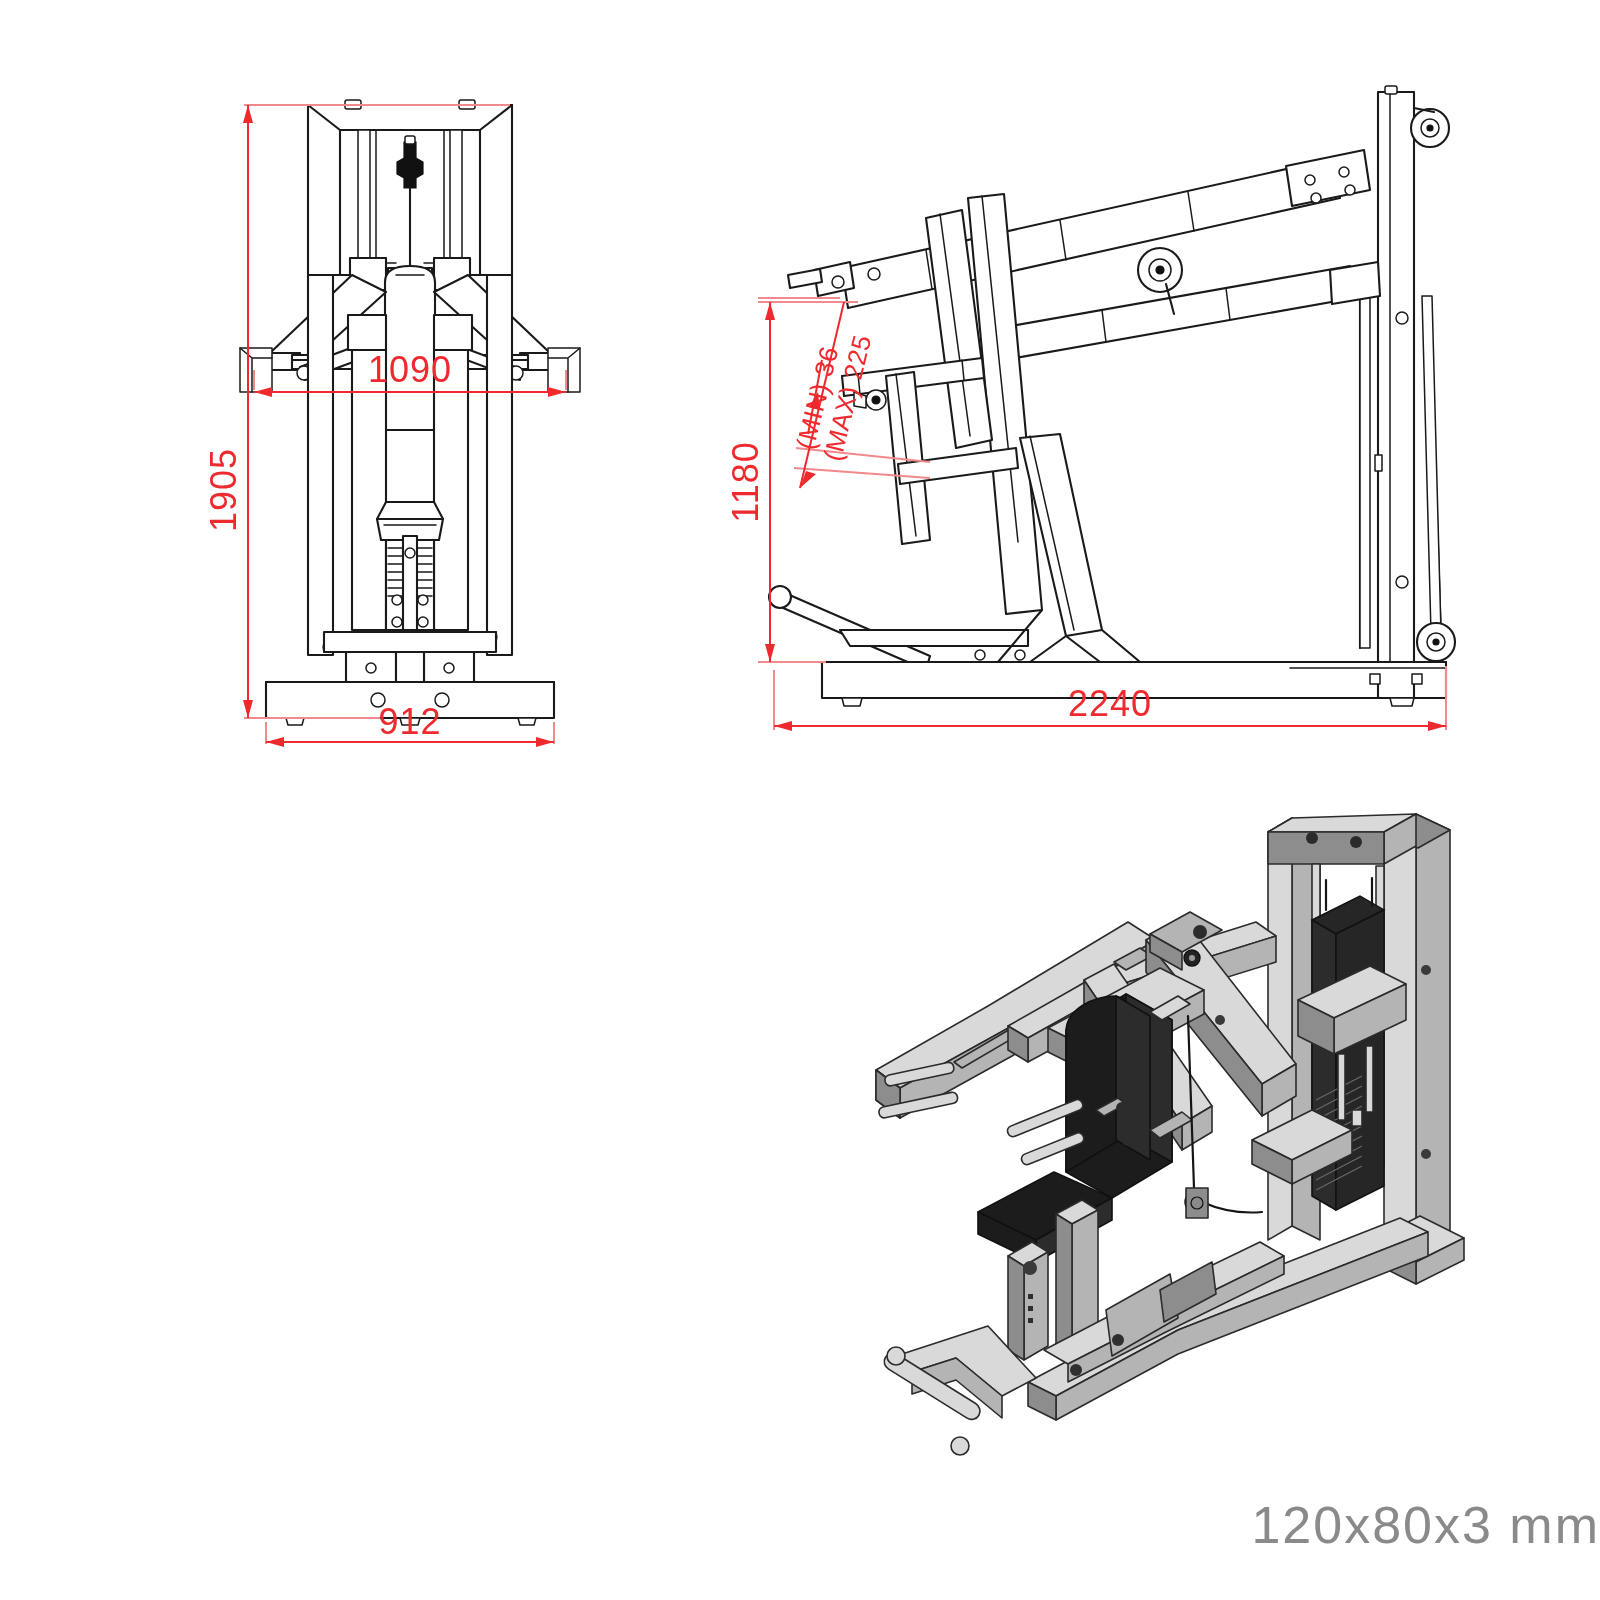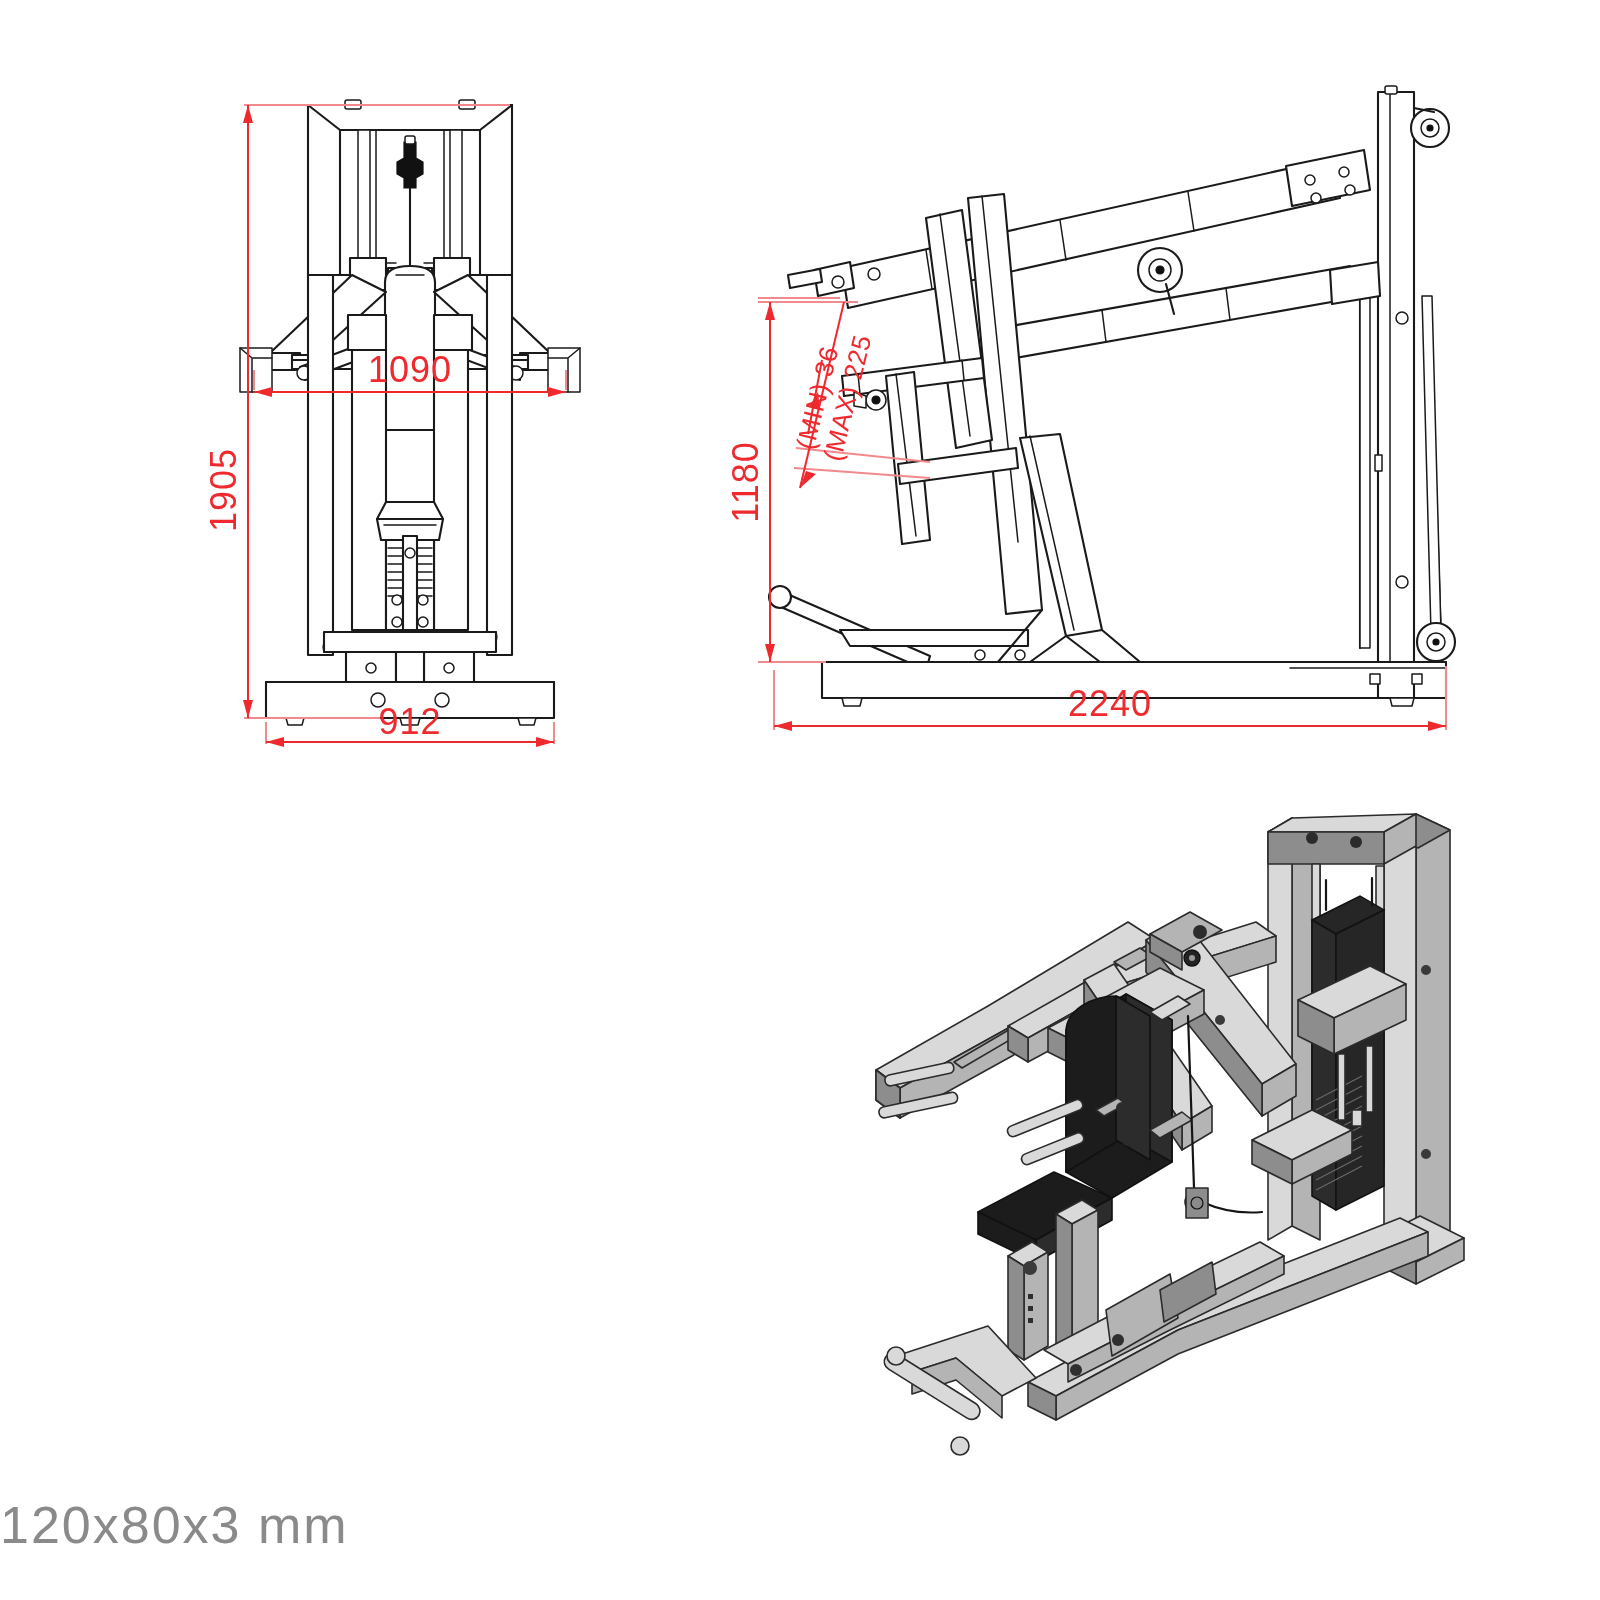--- a/index.html
+++ b/index.html
@@ -32,21 +32,21 @@
   .m-lt{fill:#d9d9d9;stroke:#2b2b2b;stroke-width:1.6;stroke-linejoin:round;}
   .m-md{fill:#b4b4b4;stroke:#2b2b2b;stroke-width:1.6;stroke-linejoin:round;}
   .m-dk{fill:#8d8d8d;stroke:#2b2b2b;stroke-width:1.6;stroke-linejoin:round;}
   .pad{fill:#1c1c1c;stroke:#111;stroke-width:1.6;stroke-linejoin:round;}
   .pad2{fill:#2c2c2c;stroke:#111;stroke-width:1.6;stroke-linejoin:round;}
   .stk{fill:#262626;stroke:#111;stroke-width:1.4;}
   .cable{fill:none;stroke:#151515;stroke-width:2.2;stroke-linecap:round;}
 
   
   #caption{
-    position:absolute;left:0;top:1495px;width:1600px;text-align:left;
+    position:absolute;left:0;top:1495px;width:1600px;text-align:right;
     font-family:"Liberation Sans","DejaVu Sans",sans-serif;
     font-size:52px;font-weight:300;color:#8a8a8a;letter-spacing:2px;
     white-space:nowrap;
   }
 </style>
 </head>
 <body>
 
 <div id="sheet">
 

